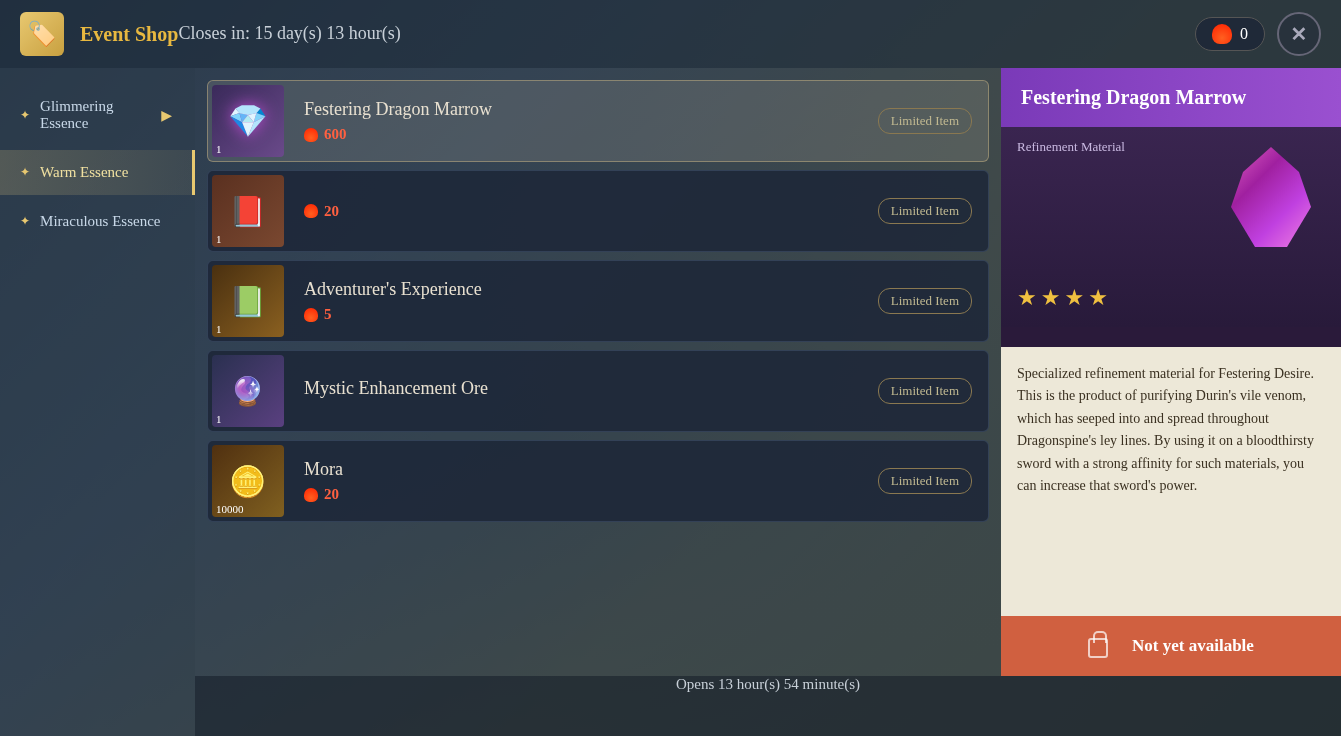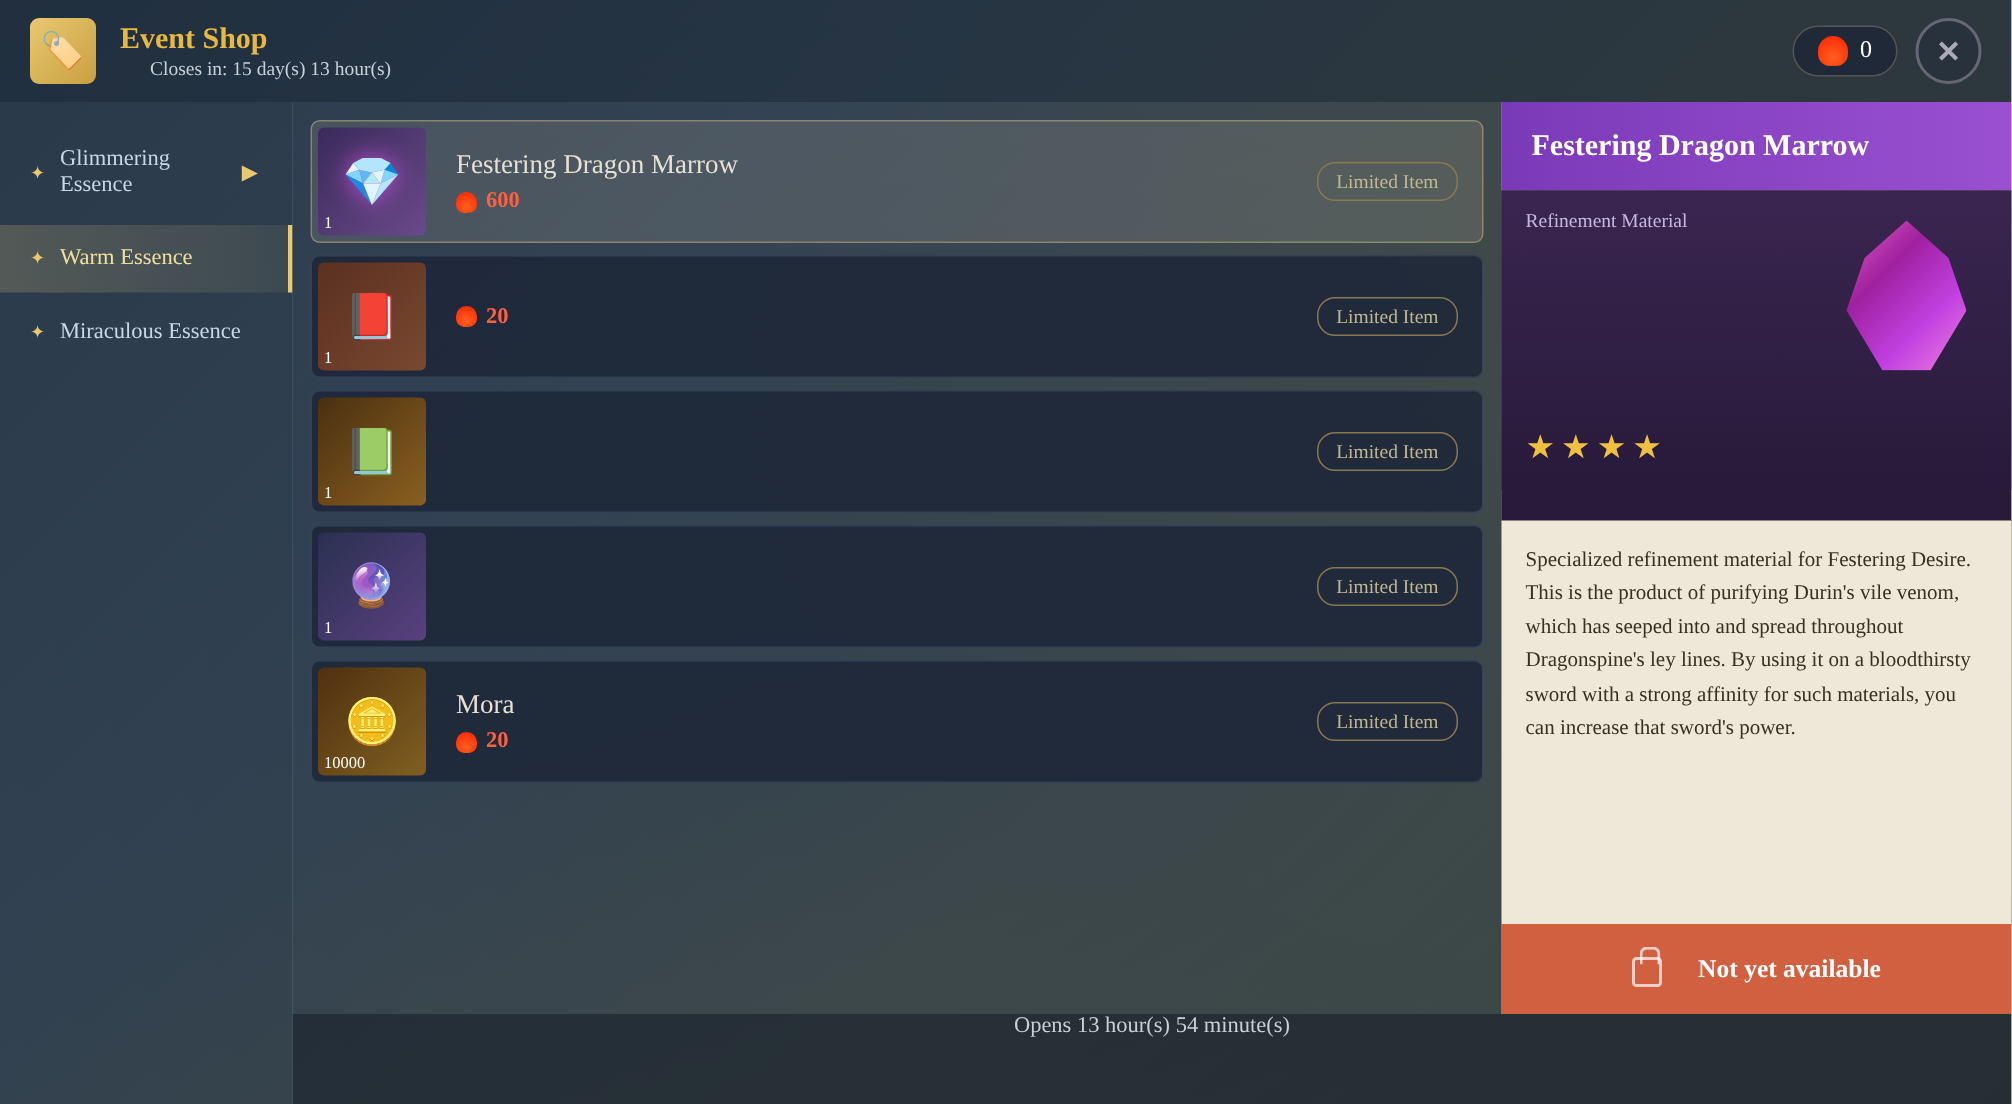--- a/index.html
+++ b/index.html
@@ -29,28 +29,28 @@
       padding: 0 20px;
       gap: 16px;
     }
     .shop-icon {
       width: 44px; height: 44px;
       background: linear-gradient(135deg, #e8c870, #c8a040);
       border-radius: 6px;
       display: flex; align-items: center; justify-content: center;
       font-size: 24px;
     }
-    .shop-title-block { display: flex; flex-direction: column; }
+    .shop-title-block { display: flex; flex-direction: row; }
     .shop-title {
       color: #e8b840;
       font-size: 20px;
       font-weight: bold;
       font-family: 'Georgia', serif;
     }
-    .shop-subtitle { color: #c8d0d8; font-size: 13px; margin-left: 20px; }
+    .shop-subtitle { color: #c8d0d8; font-size: 18px; }
     .top-bar-right {
       margin-left: auto;
       display: flex; align-items: center; gap: 12px;
     }
     .currency-box {
       background: rgba(30,40,55,0.9);
       border: 1px solid #555;
       border-radius: 20px;
       padding: 6px 16px;
       display: flex; align-items: center; gap: 8px;
@@ -366,29 +366,37 @@
             </div>
           </div>
           <div class="item-badge">Limited Item</div>
         </div>
 
         <div class="item-row">
           <div class="item-thumbnail thumb-ae">
             <span style="font-size:30px;">📗</span>
             <span class="qty-label">1</span>
           </div>
+          <div class="item-info">
+            <div class="item-name">Adventurer's Experience</div>
+            <div class="item-cost">
+              <div class="cost-fire"></div>
+              <span>5</span>
+            </div>
+          </div>
           <div class="item-badge">Limited Item</div>
         </div>
 
         <div class="item-row">
           <div class="item-thumbnail thumb-meo">
             <span style="font-size:28px;">🔮</span>
             <span class="qty-label">1</span>
           </div>
           <div class="item-info">
+            <div class="item-name">Mystic Enhancement Ore</div>
           </div>
           <div class="item-badge">Limited Item</div>
         </div>
 
         <div class="item-row">
           <div class="item-thumbnail thumb-mora">
             <span style="font-size:30px;">🪙</span>
             <span class="qty-label">10000</span>
           </div>
           <div class="item-info">

